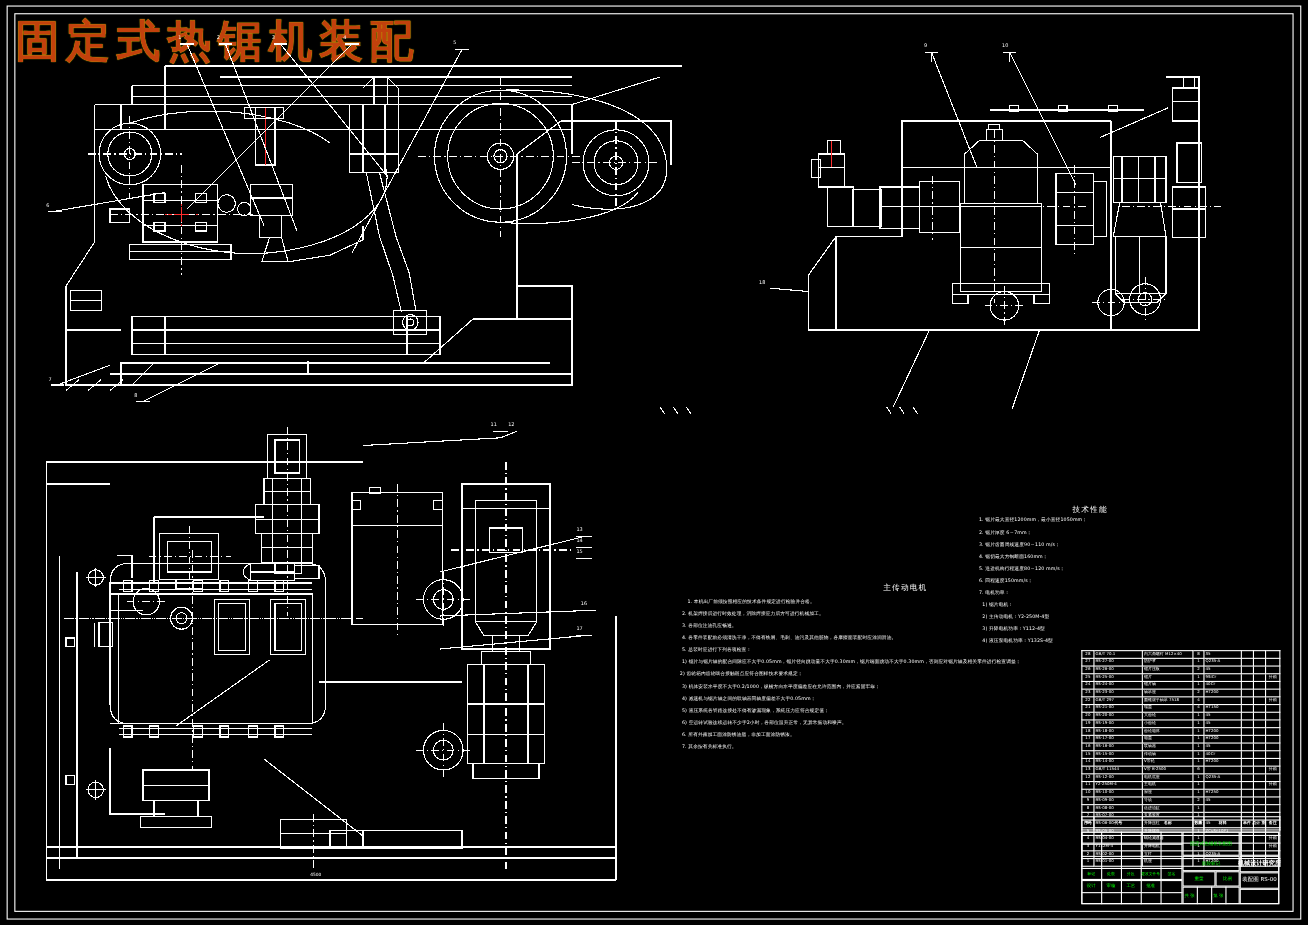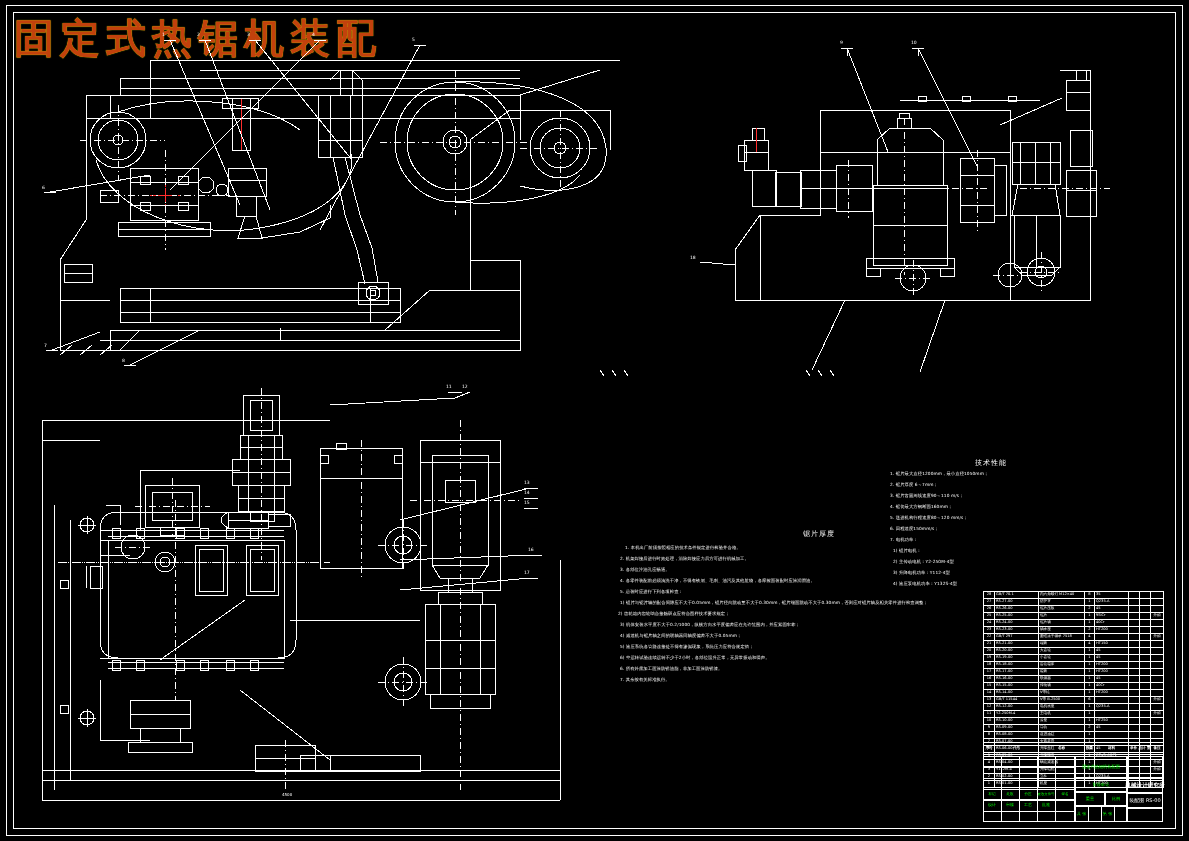--- a/index.html
+++ b/index.html
@@ -468,21 +468,21 @@
       <line x1="524" y1="498" x2="538" y2="498"></line>
       <line x1="524" y1="508" x2="538" y2="508"></line>
       <line x1="528" y1="555" x2="542" y2="555"></line>
       <line x1="524" y1="578" x2="538" y2="578"></line>
     </g>
   </svg>
 
   <div class="tinytag" style="left:282px;top:792px;">4500</div>
 
   <div>
-    <div class="blk-title" style="left:803px;top:529px;">锯片厚度</div>
+    <div class="blk-title" style="left:803px;top:529px;">主传动电机</div>
     <div class="blk-line" style="left:625px;top:546px;">1. 本机出厂前须按照相应的技术条件规定进行检验并合格。</div>
     <div class="blk-line" style="left:620px;top:557px;">2. 机架焊接后进行时效处理，消除焊接应力后方可进行机械加工。</div>
     <div class="blk-line" style="left:620px;top:568px;">3. 各部位注油孔应畅通。</div>
     <div class="blk-line" style="left:620px;top:579px;">4. 各零件装配前必须清洗干净，不得有铁屑、毛刺、油污及其他脏物，各摩擦面装配时应涂润滑油。</div>
     <div class="blk-line" style="left:620px;top:590px;">5. 总装时应进行下列各项检查：</div>
     <div class="blk-line" style="left:620px;top:601px;">1) 锯片与锯片轴的配合间隙应不大于0.05mm，锯片径向跳动量不大于0.30mm，锯片端面跳动不大于0.30mm，否则应对锯片轴及相关零件进行检查调整；</div>
     <div class="blk-line" style="left:618px;top:612px;">2) 齿轮箱内齿轮啮合接触斑点应符合图样技术要求规定；</div>
     <div class="blk-line" style="left:620px;top:623px;">3) 机体安装水平度不大于0.2/1000，纵横方向水平度偏差应在允许范围内，并应紧固牢靠；</div>
     <div class="blk-line" style="left:620px;top:634px;">4) 减速机与锯片轴之间的联轴器同轴度偏差不大于0.05mm；</div>
     <div class="blk-line" style="left:620px;top:645px;">5) 液压系统各管路连接处不得有渗漏现象，系统压力应符合规定值；</div>

